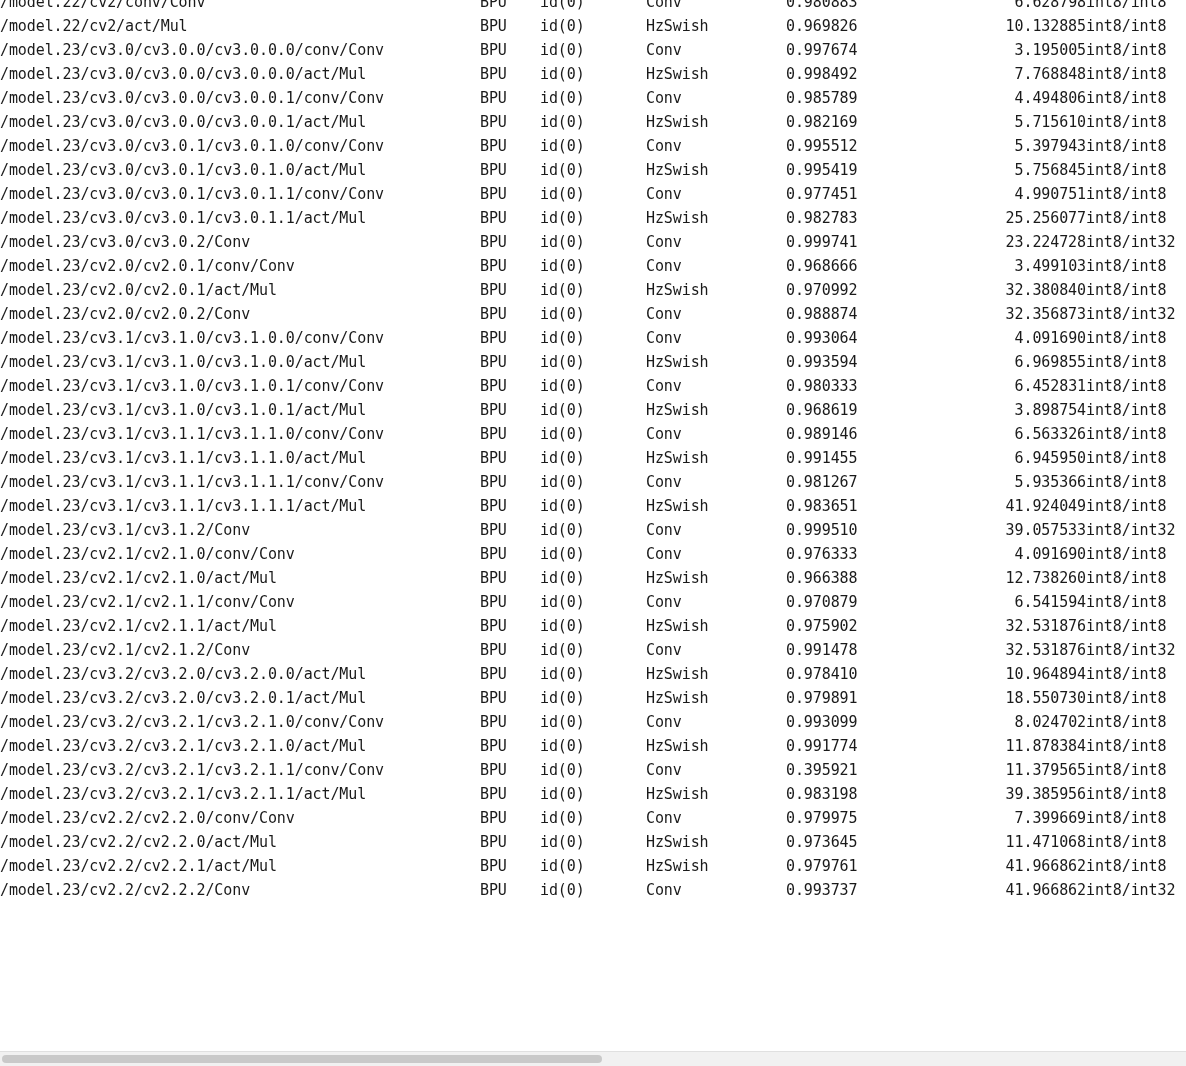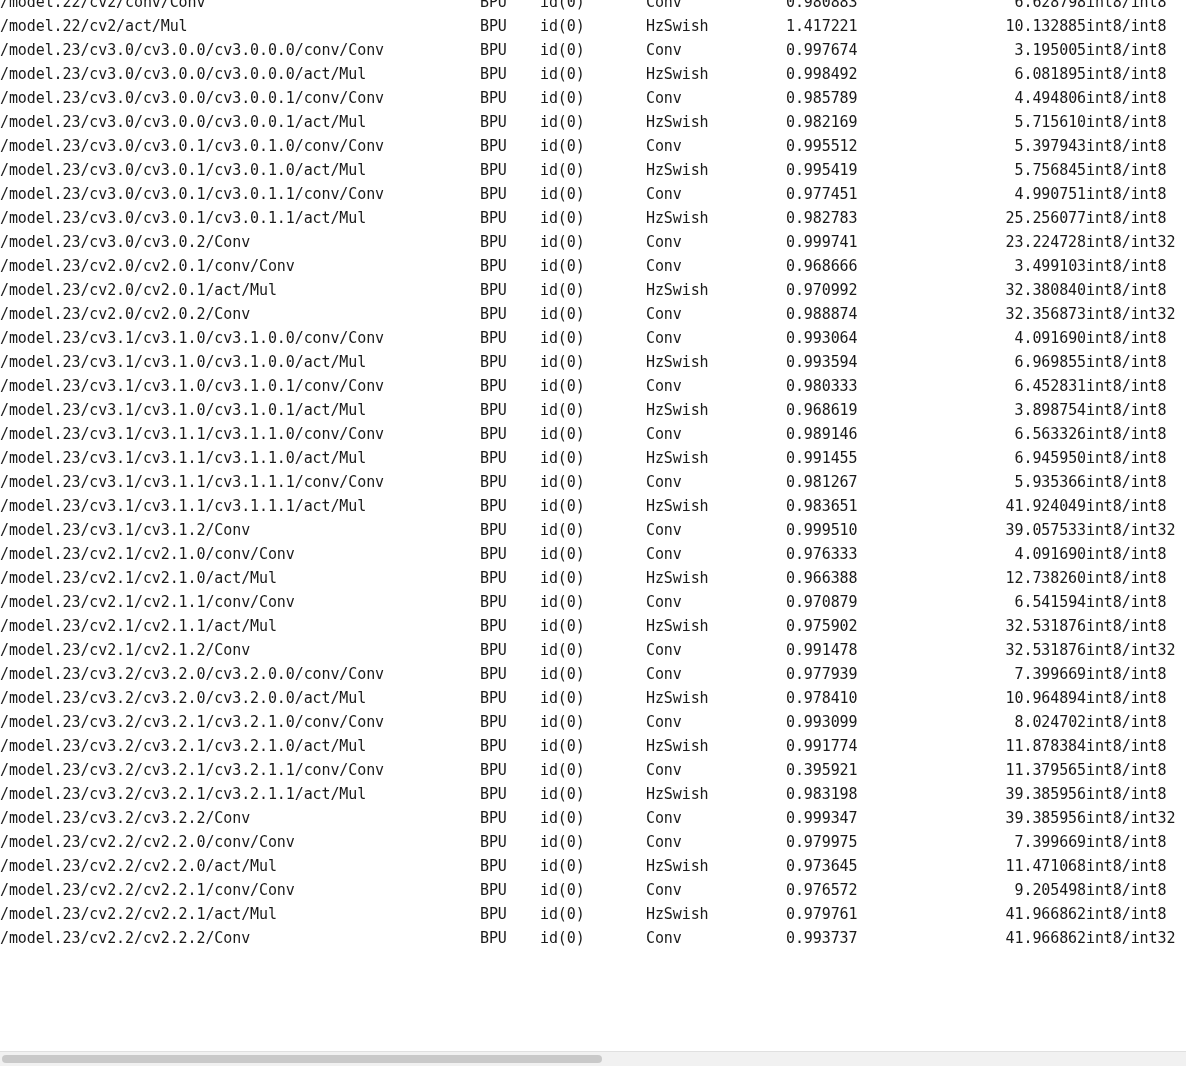--- a/index.html
+++ b/index.html
@@ -91,40 +91,40 @@
             <td class="col-type">Conv</td>
             <td class="col-cos">0.980883</td>
             <td class="col-time">6.628798</td>
             <td class="col-dtype">int8/int8</td>
           </tr>
           <tr>
             <td class="col-node">/model.22/cv2/act/Mul</td>
             <td class="col-dev">BPU</td>
             <td class="col-id">id(0)</td>
             <td class="col-type">HzSwish</td>
-            <td class="col-cos">1.417221</td>
+            <td class="col-cos">0.969826</td>
             <td class="col-time">10.132885</td>
             <td class="col-dtype">int8/int8</td>
           </tr>
           <tr>
             <td class="col-node">/model.23/cv3.0/cv3.0.0/cv3.0.0.0/conv/Conv</td>
             <td class="col-dev">BPU</td>
             <td class="col-id">id(0)</td>
             <td class="col-type">Conv</td>
             <td class="col-cos">0.997674</td>
             <td class="col-time">3.195005</td>
             <td class="col-dtype">int8/int8</td>
           </tr>
           <tr>
             <td class="col-node">/model.23/cv3.0/cv3.0.0/cv3.0.0.0/act/Mul</td>
             <td class="col-dev">BPU</td>
             <td class="col-id">id(0)</td>
             <td class="col-type">HzSwish</td>
             <td class="col-cos">0.998492</td>
-            <td class="col-time">6.081895</td>
+            <td class="col-time">7.768848</td>
             <td class="col-dtype">int8/int8</td>
           </tr>
           <tr>
             <td class="col-node">/model.23/cv3.0/cv3.0.0/cv3.0.0.1/conv/Conv</td>
             <td class="col-dev">BPU</td>
             <td class="col-id">id(0)</td>
             <td class="col-type">Conv</td>
             <td class="col-cos">0.985789</td>
             <td class="col-time">4.494806</td>
             <td class="col-dtype">int8/int8</td>
@@ -330,38 +330,38 @@
           <tr>
             <td class="col-node">/model.23/cv2.1/cv2.1.2/Conv</td>
             <td class="col-dev">BPU</td>
             <td class="col-id">id(0)</td>
             <td class="col-type">Conv</td>
             <td class="col-cos">0.991478</td>
             <td class="col-time">32.531876</td>
             <td class="col-dtype">int8/int32</td>
           </tr>
           <tr>
-            <td class="col-node">/model.23/cv3.2/cv3.2.0/cv3.2.0.0/conv/Conv</td>
-            <td class="col-dev">BPU</td>
-            <td class="col-id">id(0)</td>
-            <td class="col-type">Conv</td>
-            <td class="col-cos">0.977939</td>
-            <td class="col-time">7.399669</td>
-            <td class="col-dtype">int8/int8</td>
-          </tr>
-          <tr>
             <td class="col-node">/model.23/cv3.2/cv3.2.0/cv3.2.0.0/act/Mul</td>
             <td class="col-dev">BPU</td>
             <td class="col-id">id(0)</td>
             <td class="col-type">HzSwish</td>
             <td class="col-cos">0.978410</td>
             <td class="col-time">10.964894</td>
             <td class="col-dtype">int8/int8</td>
           </tr>
           <tr>
+            <td class="col-node">/model.23/cv3.2/cv3.2.0/cv3.2.0.1/act/Mul</td>
+            <td class="col-dev">BPU</td>
+            <td class="col-id">id(0)</td>
+            <td class="col-type">HzSwish</td>
+            <td class="col-cos">0.979891</td>
+            <td class="col-time">18.550730</td>
+            <td class="col-dtype">int8/int8</td>
+          </tr>
+          <tr>
             <td class="col-node">/model.23/cv3.2/cv3.2.1/cv3.2.1.0/conv/Conv</td>
             <td class="col-dev">BPU</td>
             <td class="col-id">id(0)</td>
             <td class="col-type">Conv</td>
             <td class="col-cos">0.993099</td>
             <td class="col-time">8.024702</td>
             <td class="col-dtype">int8/int8</td>
           </tr>
           <tr>
             <td class="col-node">/model.23/cv3.2/cv3.2.1/cv3.2.1.0/act/Mul</td>
@@ -384,53 +384,35 @@
           <tr>
             <td class="col-node">/model.23/cv3.2/cv3.2.1/cv3.2.1.1/act/Mul</td>
             <td class="col-dev">BPU</td>
             <td class="col-id">id(0)</td>
             <td class="col-type">HzSwish</td>
             <td class="col-cos">0.983198</td>
             <td class="col-time">39.385956</td>
             <td class="col-dtype">int8/int8</td>
           </tr>
           <tr>
-            <td class="col-node">/model.23/cv3.2/cv3.2.2/Conv</td>
-            <td class="col-dev">BPU</td>
-            <td class="col-id">id(0)</td>
-            <td class="col-type">Conv</td>
-            <td class="col-cos">0.999347</td>
-            <td class="col-time">39.385956</td>
-            <td class="col-dtype">int8/int32</td>
-          </tr>
-          <tr>
             <td class="col-node">/model.23/cv2.2/cv2.2.0/conv/Conv</td>
             <td class="col-dev">BPU</td>
             <td class="col-id">id(0)</td>
             <td class="col-type">Conv</td>
             <td class="col-cos">0.979975</td>
             <td class="col-time">7.399669</td>
             <td class="col-dtype">int8/int8</td>
           </tr>
           <tr>
             <td class="col-node">/model.23/cv2.2/cv2.2.0/act/Mul</td>
             <td class="col-dev">BPU</td>
             <td class="col-id">id(0)</td>
             <td class="col-type">HzSwish</td>
             <td class="col-cos">0.973645</td>
             <td class="col-time">11.471068</td>
-            <td class="col-dtype">int8/int8</td>
-          </tr>
-          <tr>
-            <td class="col-node">/model.23/cv2.2/cv2.2.1/conv/Conv</td>
-            <td class="col-dev">BPU</td>
-            <td class="col-id">id(0)</td>
-            <td class="col-type">Conv</td>
-            <td class="col-cos">0.976572</td>
-            <td class="col-time">9.205498</td>
             <td class="col-dtype">int8/int8</td>
           </tr>
           <tr>
             <td class="col-node">/model.23/cv2.2/cv2.2.1/act/Mul</td>
             <td class="col-dev">BPU</td>
             <td class="col-id">id(0)</td>
             <td class="col-type">HzSwish</td>
             <td class="col-cos">0.979761</td>
             <td class="col-time">41.966862</td>
             <td class="col-dtype">int8/int8</td>

